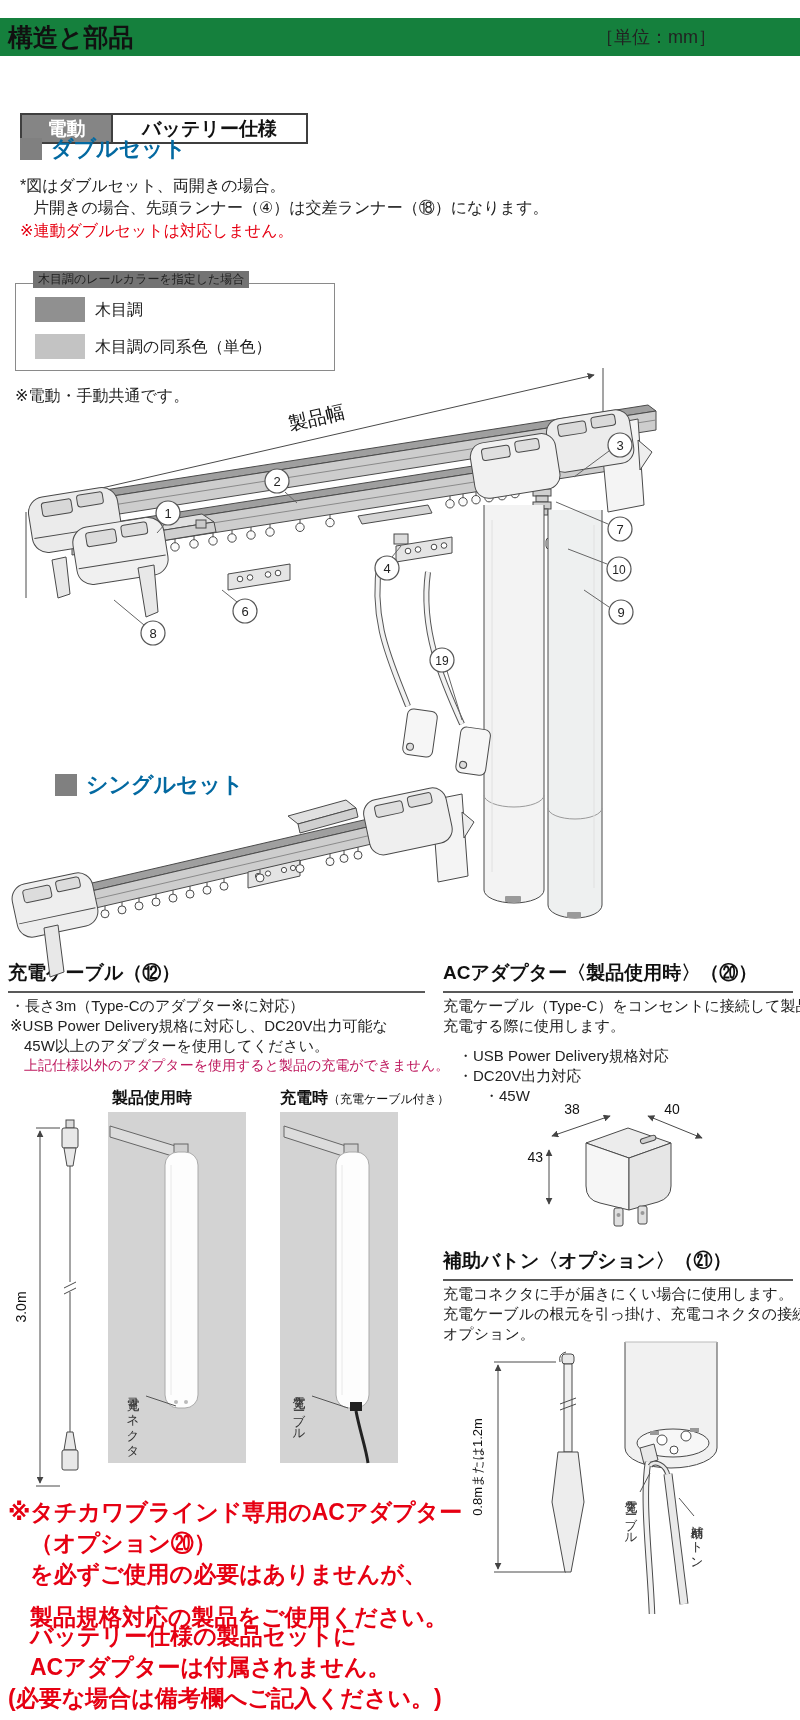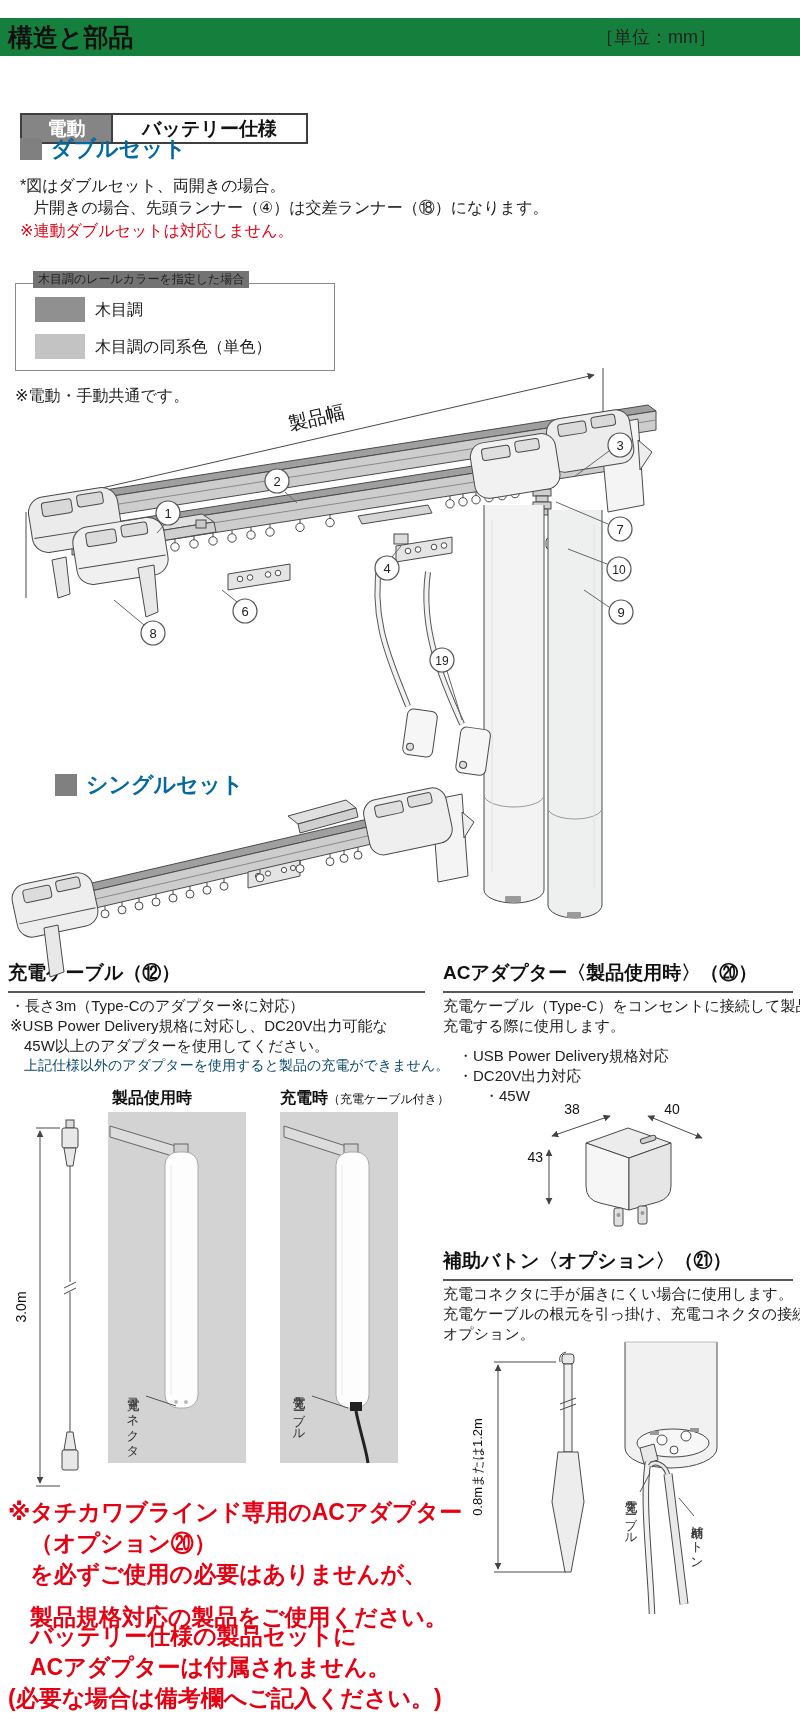--- a/index.html
+++ b/index.html
@@ -71,21 +71,21 @@
 
   <div class="abs sethead" style="left:55px;top:770px;">
     <span class="sq"></span>
     <span>シングルセット</span>
   </div>
 
   <div class="abs colhdr nw" style="left:8px;top:960px;width:417px;">充電ケーブル（⑫）</div>
   <div class="abs body15 nw" style="left:10px;top:997px;">・長さ3m（Type-Cのアダプター※に対応）</div>
   <div class="abs body15 nw" style="left:10px;top:1017px;">※USB Power Delivery規格に対応し、DC20V出力可能な</div>
   <div class="abs body15 nw" style="left:24px;top:1037px;">45W以上のアダプターを使用してください。</div>
-  <div class="abs nw" style="left:24px;top:1057px;font-size:14px;color:#0c4a6e;">上記仕様以外のアダプターを使用すると製品の充電ができません。</div>
+  <div class="abs nw" style="left:24px;top:1057px;font-size:14px;color:#be185d;">上記仕様以外のアダプターを使用すると製品の充電ができません。</div>
 
   <div class="abs cap nw" style="left:112px;top:1088px;">製品使用時</div>
   <div class="abs cap nw" style="left:280px;top:1088px;">
     <span>充電時</span><span class="capsub">（充電ケーブル付き）</span>
   </div>
   <div class="abs photo" style="left:108px;top:1112px;width:138px;height:351px;"></div>
   <div class="abs photo" style="left:280px;top:1112px;width:118px;height:351px;"></div>
 
   <div class="abs colhdr nw" style="left:443px;top:960px;width:350px;">ACアダプター〈製品使用時〉（⑳）</div>
   <div class="abs body15 nw" style="left:443px;top:997px;">充電ケーブル（Type-C）をコンセントに接続して製品を</div>

